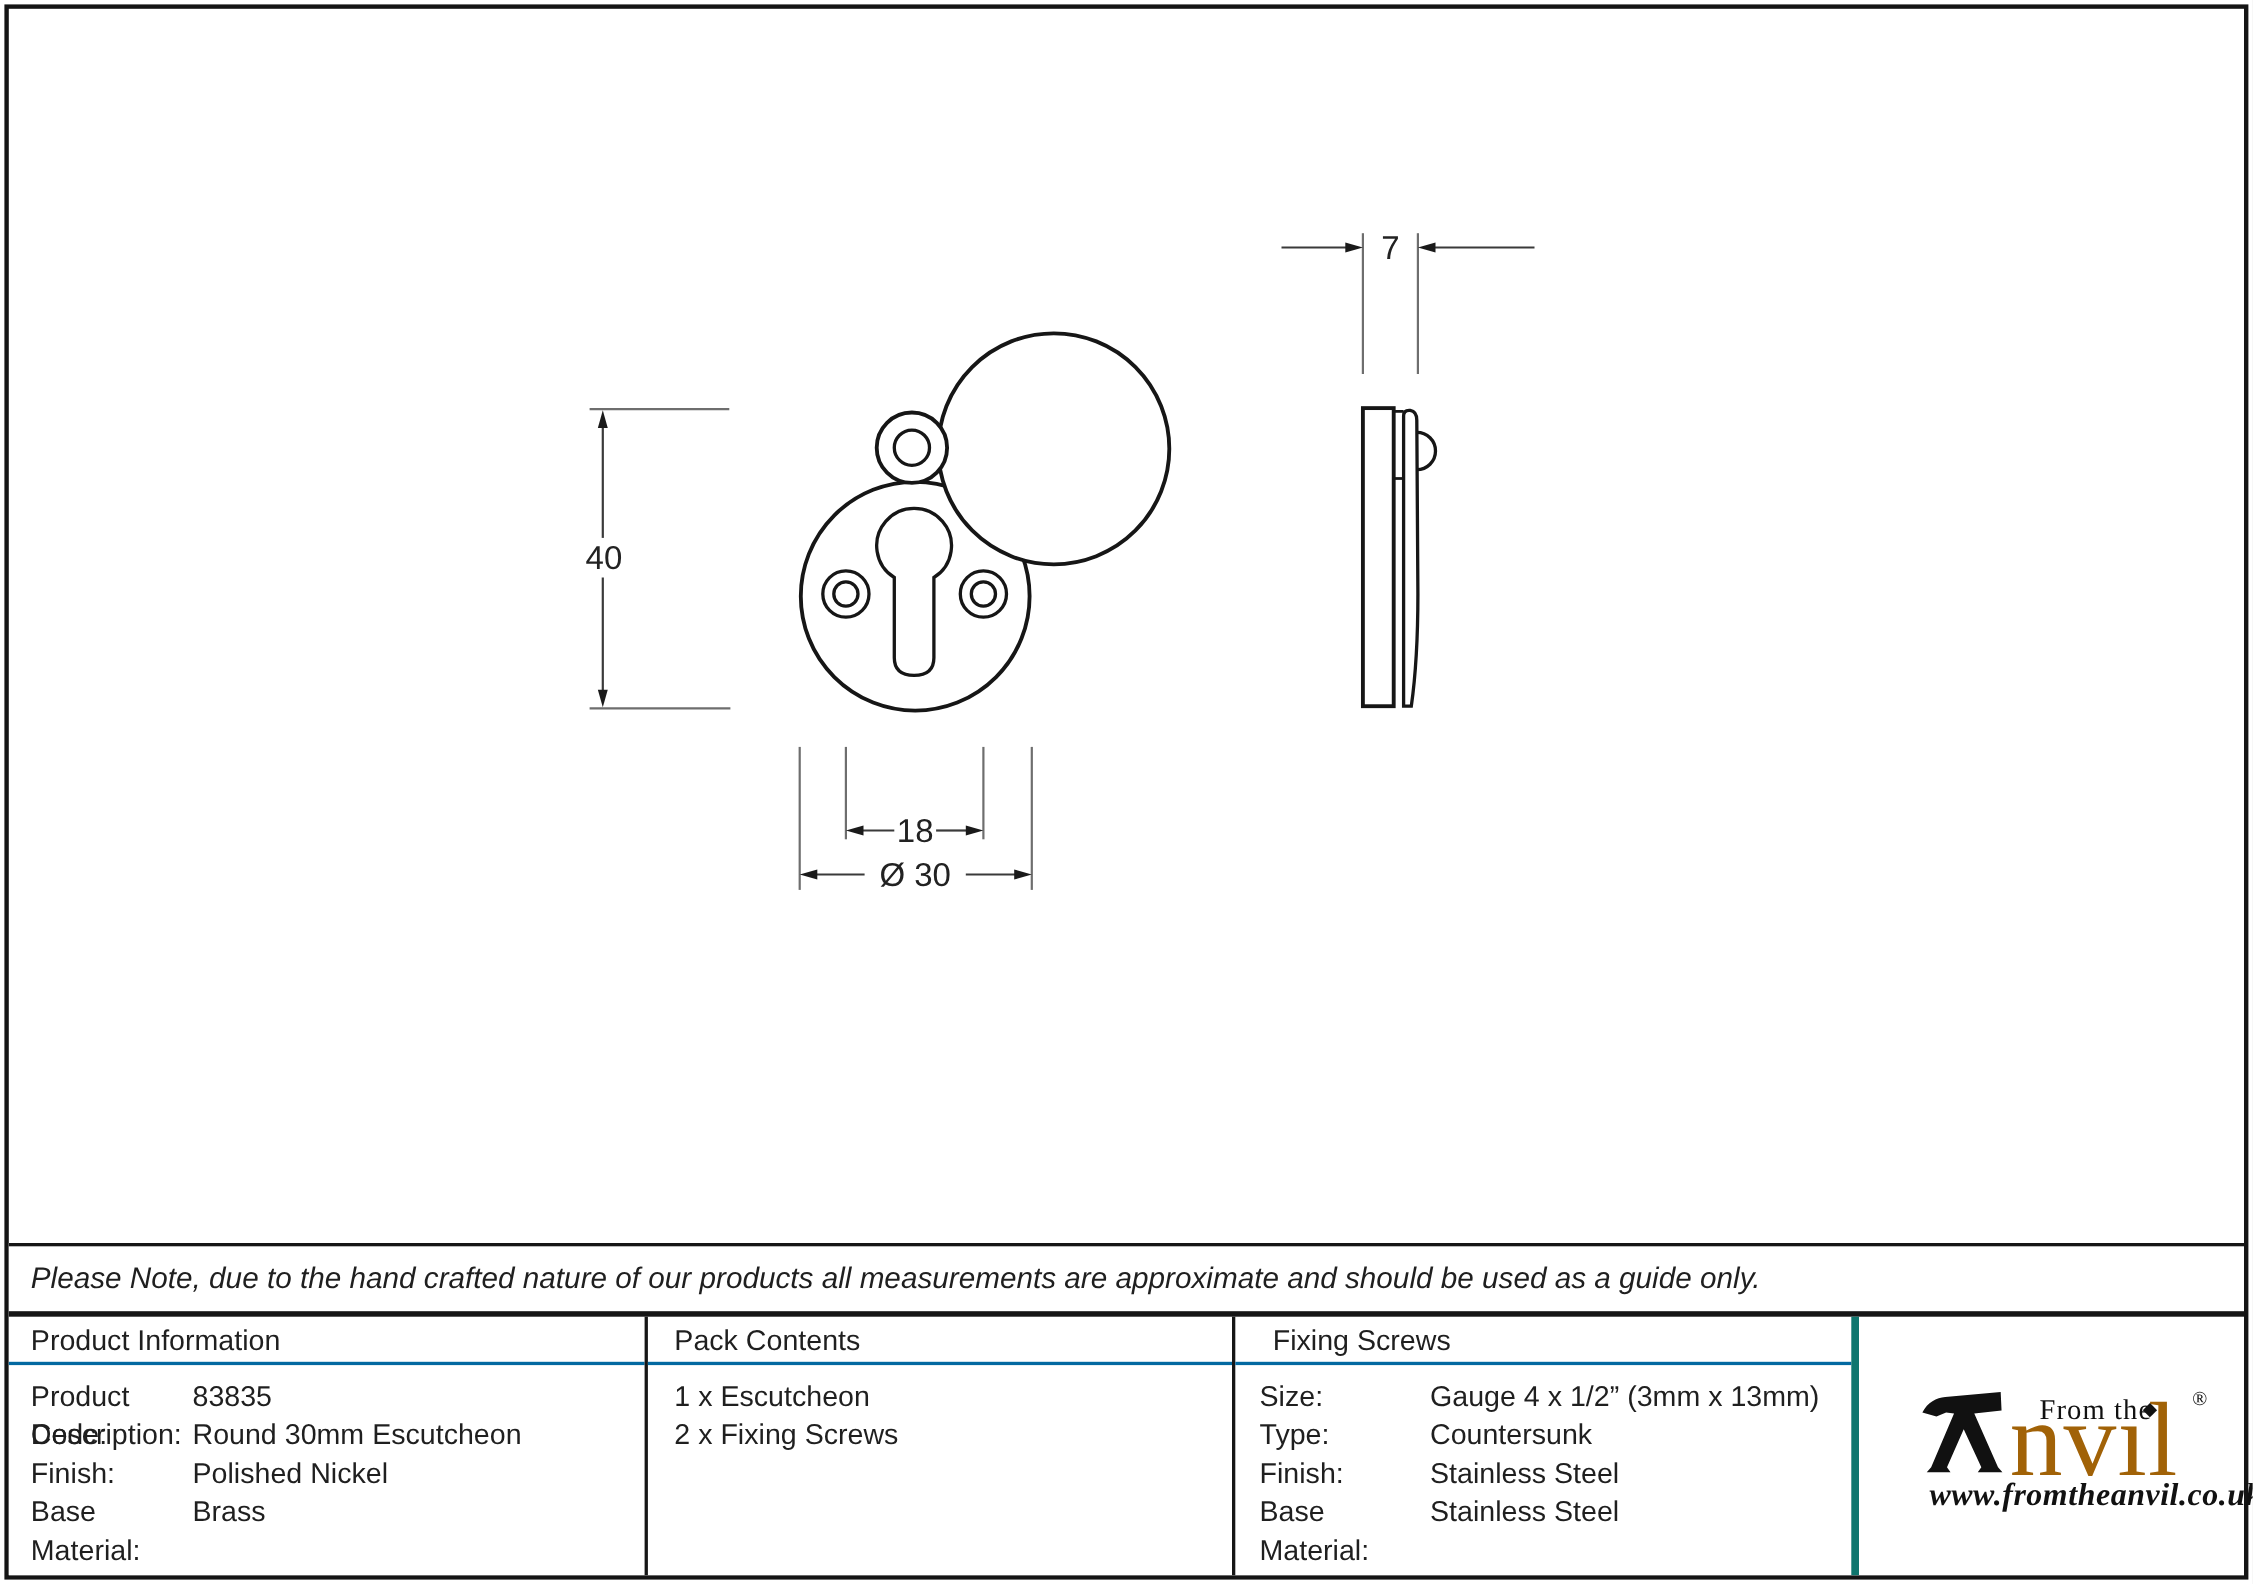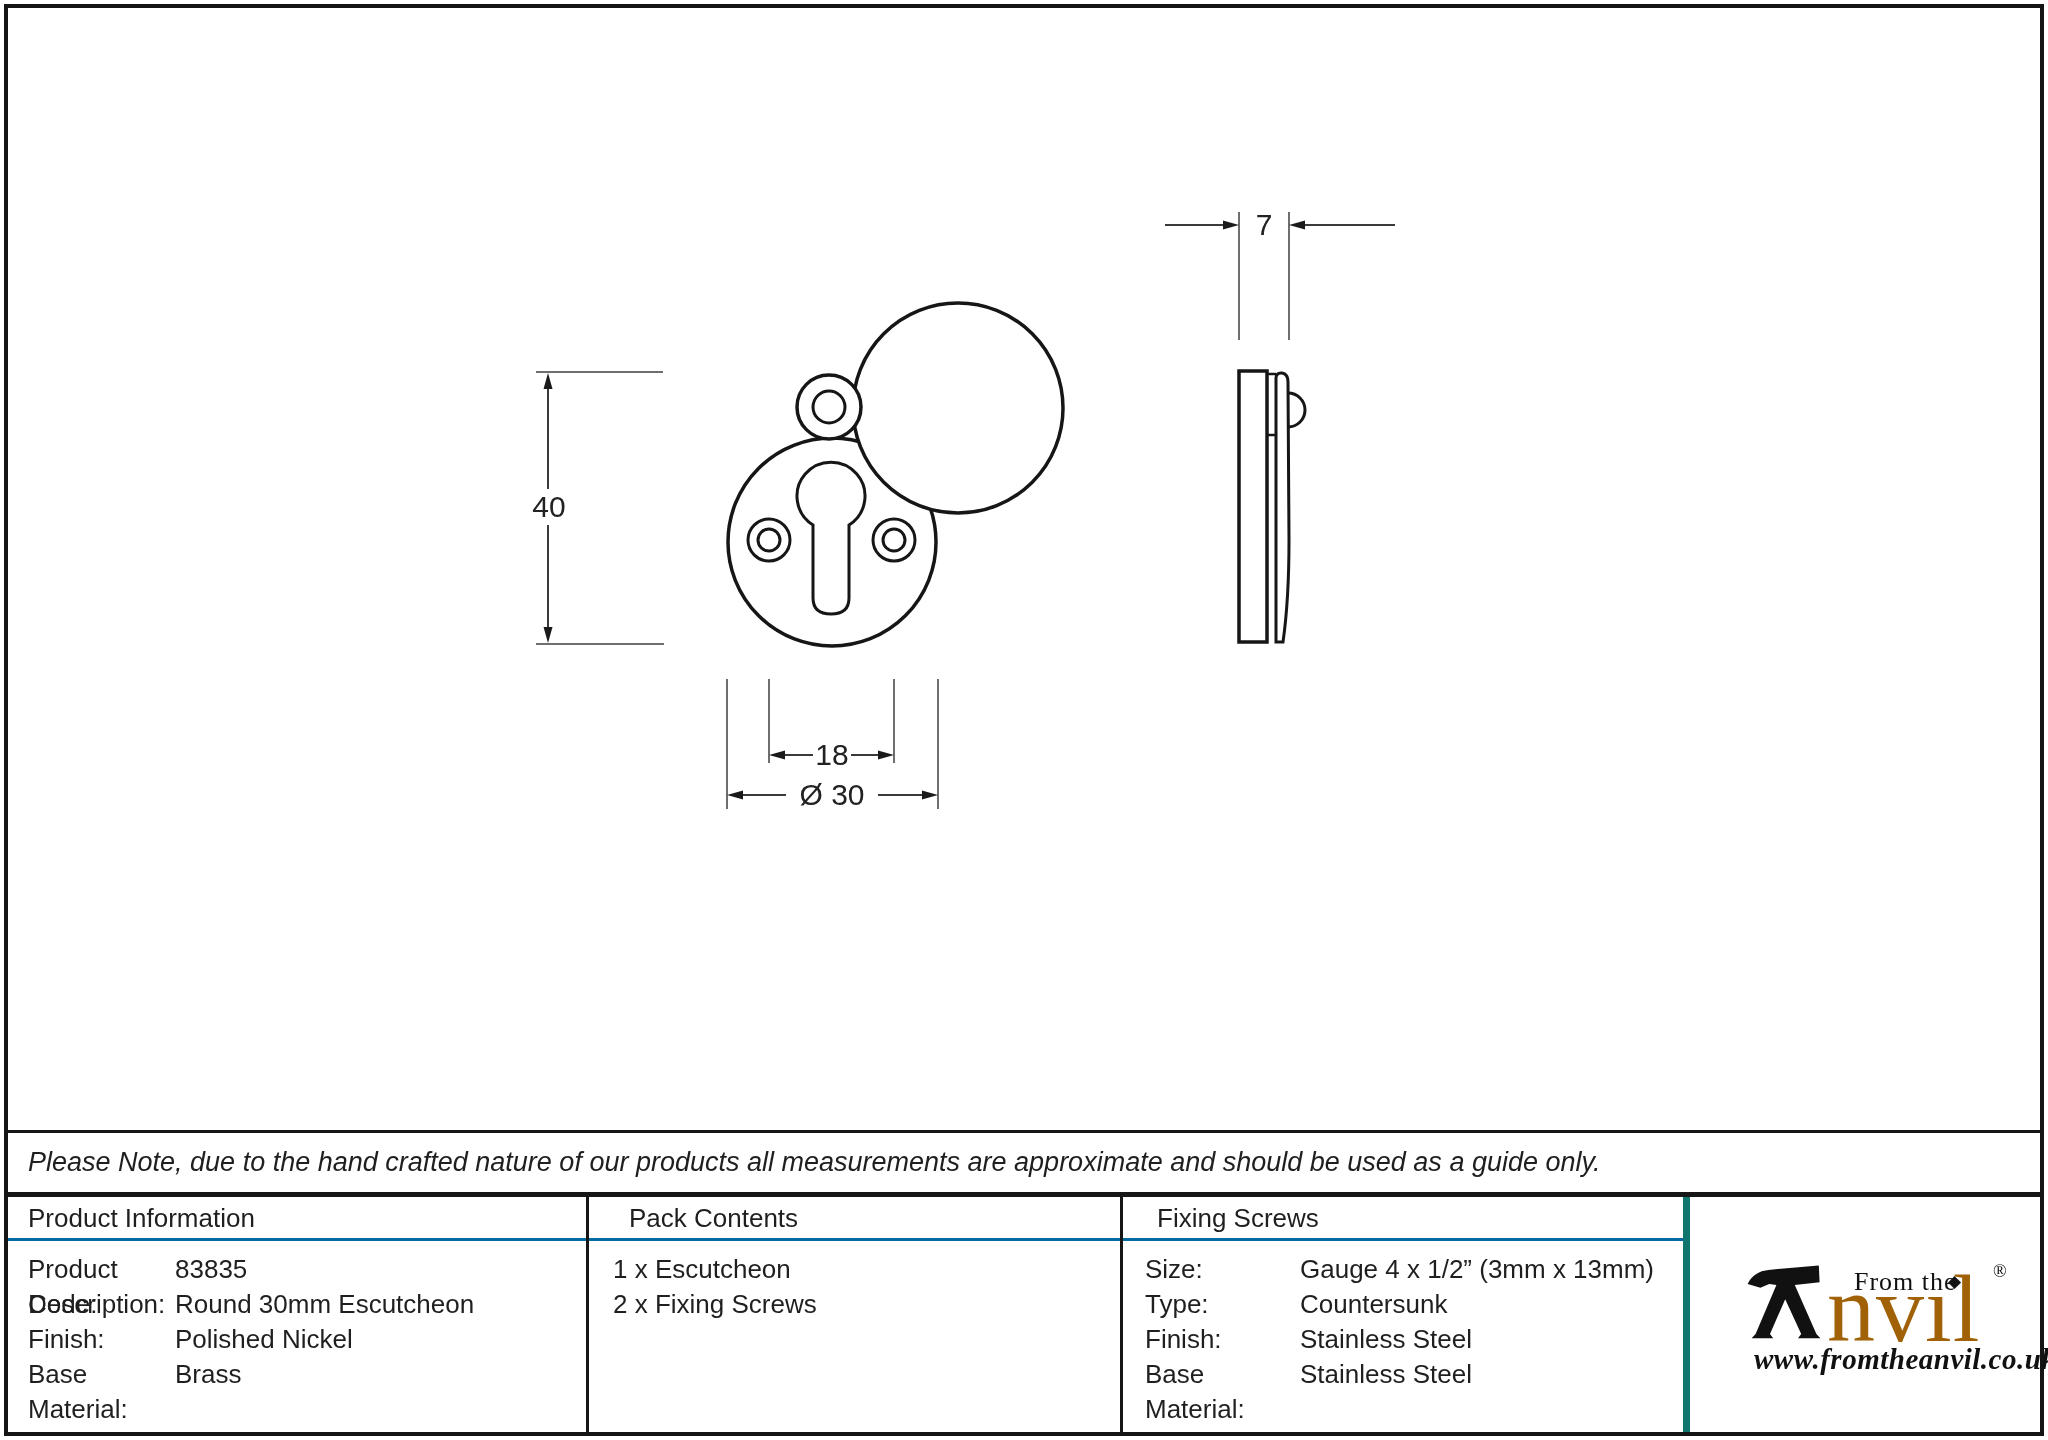--- a/index.html
+++ b/index.html
@@ -51,21 +51,21 @@
   .col-2 { left: 578px; width: 534px; border-left: 3px solid #161616; }
   .col-3 { left: 1112px; width: 563px; border-left: 3px solid #161616; }
   .col-4 { left: 1675px; right: 0; border-left: 7px solid #0f766e; position: absolute; text-decoration: underline; }
   .col-header {
     height: 41px; line-height: 43px;
     border-bottom: 3px solid #0369a1;
     font-size: 26px;
     padding-left: 20px;
     box-sizing: content-box;
   }
-  .col-2 .col-header { padding-left: 40px; }
+  .col-2 .col-header { padding-left: 24px; }
   .col-3 .col-header { padding-left: 34px; }
   .col-body { padding: 11px 0 0 20px; }
   .col-2 .col-body { padding-left: 24px; }
   .col-3 .col-body { padding-left: 22px; }
   .spec-row { display: flex; height: 35px; line-height: 35px; font-size: 26px; }
   .spec-label { width: 147px; flex: 0 0 auto; }
   .col-3 .spec-label { width: 155px; }
   .pack-item { height: 35px; line-height: 35px; font-size: 26px; }
 
   

